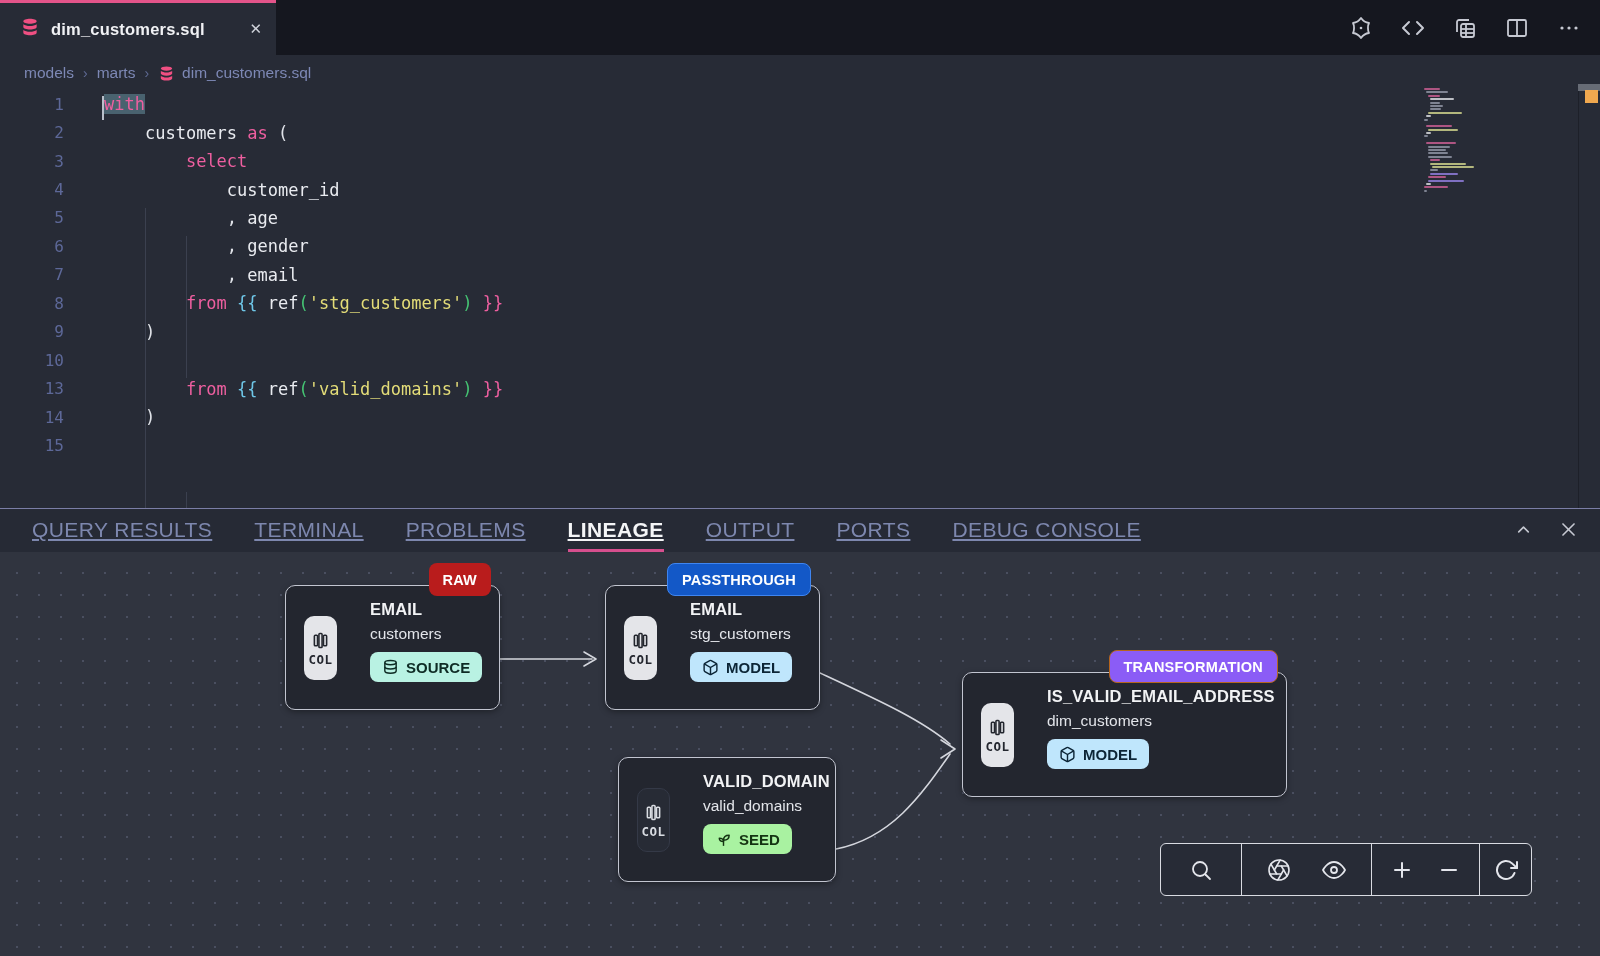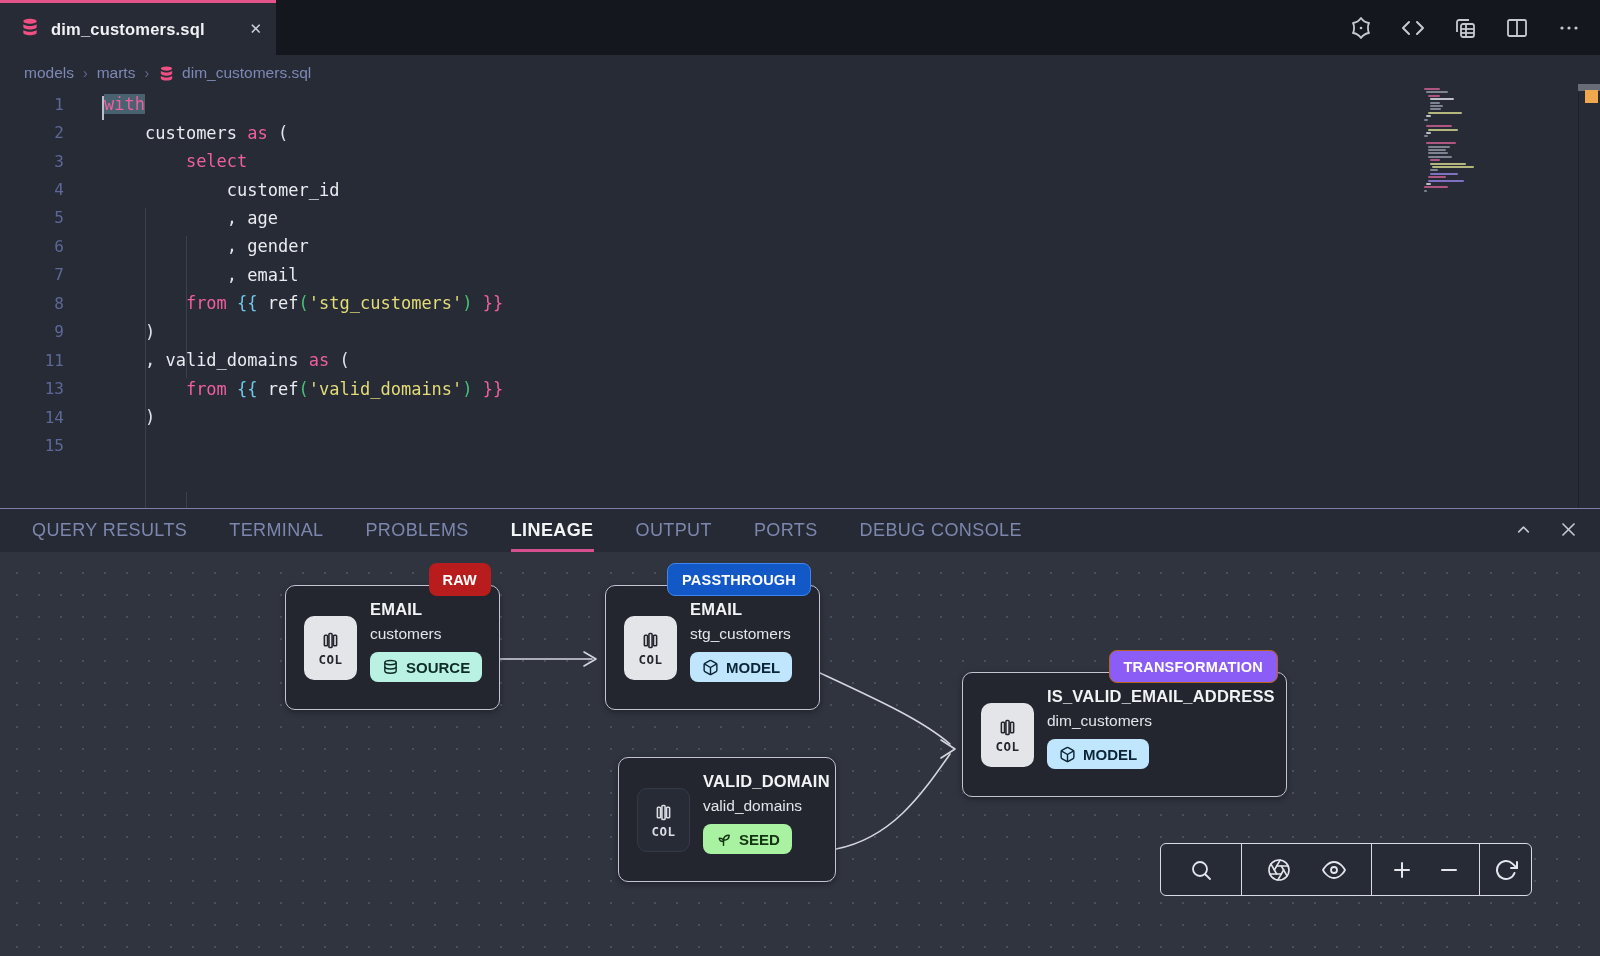--- a/index.html
+++ b/index.html
@@ -46,37 +46,37 @@
   
   #minimap { position:absolute; left:1424px; top:88px; width:110px; height:110px; }
   .mm-row { height:2px; margin-bottom:1.4px; border-radius:1px; opacity:.85; }
   #overview-sep { position:absolute; left:1578px; top:88px; width:1px; height:420px; background:#1d2029; }
   #scroll-thumb { position:absolute; left:1578px; top:84px; width:22px; height:7px; background:#8a8f9a; opacity:.65; }
   #overview-marker { position:absolute; left:1585px; top:90px; width:13px; height:13px; background:#f0a84f; }
 
   
   #panel-header { position:absolute; left:0; top:508px; width:1600px; height:44px; background:#262a35; border-top:1.5px solid #7b7ea6; display:flex; align-items:stretch; padding-left:32px; }
   #panel-tabs { display:flex; gap:42px; align-items:stretch; }
-  .ptab { display:flex; align-items:center; font-size:18px; letter-spacing:.4px; color:#7d87ae; font-weight:500; cursor:pointer; border-bottom:3px solid transparent; padding-top:2px; }
+  .ptab { display:flex; align-items:center; font-size:21px; letter-spacing:.4px; color:#7d87ae; font-weight:500; cursor:pointer; border-bottom:3px solid transparent; padding-top:2px;text-decoration:underline; }
   .ptab.active { color:#f4f5f7; border-bottom-color:#d64f8e; font-weight:600; }
   #panel-actions { position:absolute; right:22px; top:0; height:44px; display:flex; align-items:center; gap:26px; color:#c6c9d2; }
   #panel-actions svg { width:19px; height:19px; }
 
   
   #canvas { position:absolute; left:0; top:552px; width:1600px; height:404px; background:#30343f;
     background-image:radial-gradient(#4a4f60 1.1px, transparent 1.3px); background-size:22px 22px; background-position:6px 10px; }
   #edges { position:absolute; left:0; top:0; width:1600px; height:404px; }
 
   .lnode { position:absolute; background:#23262f; border:1.5px solid #c2c5d0; border-radius:10px; box-shadow:0 2px 6px rgba(0,0,0,.35); }
   .lnode .corner-badge { position:absolute; top:-23px; right:8px; height:33px; display:flex; align-items:center; padding:0 14px; border-radius:8px; color:#fff; font-size:14.5px; font-weight:600; letter-spacing:.2px; }
   .corner-raw { background:#b91c1c; }
   .corner-passthrough { background:#1358c7; border:1.5px solid #3f85f0; }
   .corner-transformation { background:#8b5cf6; border:1.5px solid #b5651d; }
 
-  .col-chip { position:absolute; left:18px; top:30px; width:53px; height:64px; border-radius:10px; display:flex; flex-direction:column; align-items:center; justify-content:center; gap:1px; }
+  .col-chip { position:absolute; left:18px; top:30px; width:33px; height:64px; border-radius:10px; display:flex; flex-direction:column; align-items:center; justify-content:center; gap:1px; }
   .col-chip.light { background:#e4e5e9; color:#23262e; }
   .col-chip.dark { background:#272b35; color:#d9dce2; border:1px solid #343947; }
   .col-chip svg { width:21px; height:21px; }
   .col-chip .col-label { font-size:12.5px; font-weight:600; letter-spacing:.5px; font-family:"DejaVu Sans Mono", monospace; }
 
   .lnode .nbody { position:absolute; left:84px; top:14px; right:10px; }
   .lnode .ntitle { font-size:16.5px; font-weight:600; color:#f2f3f5; letter-spacing:.2px; }
   .lnode .nsub { font-size:15.5px; color:#e3e5ea; margin-top:6px; }
   .type-badge { display:inline-flex; align-items:center; gap:7px; height:30px; padding:0 12px; border-radius:8px; margin-top:9px; font-size:15px; font-weight:600; }
   .type-source { background:#b9f2e3; color:#0e2b24; }
@@ -169,21 +169,21 @@
     <div id="code-lines">
         <div class="code-row"><div class="gutter">1</div><div class="code-text"><span class="cursor"></span><span class="tok-kw sel">with</span></div></div>
         <div class="code-row"><div class="gutter">2</div><div class="code-text"><span class="tok-pl">    </span><span class="tok-id">customers</span><span class="tok-pl"> </span><span class="tok-kw">as</span><span class="tok-pl"> (</span></div></div>
         <div class="code-row"><div class="gutter">3</div><div class="code-text"><span class="tok-pl">        </span><span class="tok-kw">select</span></div></div>
         <div class="code-row"><div class="gutter">4</div><div class="code-text"><span class="tok-pl">            </span><span class="tok-id">customer_id</span></div></div>
         <div class="code-row"><div class="gutter">5</div><div class="code-text"><span class="tok-pl">            , </span><span class="tok-id">age</span></div></div>
         <div class="code-row"><div class="gutter">6</div><div class="code-text"><span class="tok-pl">            , </span><span class="tok-id">gender</span></div></div>
         <div class="code-row"><div class="gutter">7</div><div class="code-text"><span class="tok-pl">            , </span><span class="tok-id">email</span></div></div>
         <div class="code-row"><div class="gutter">8</div><div class="code-text"><span class="tok-pl">        </span><span class="tok-kw">from</span><span class="tok-pl"> </span><span class="tok-brace">{{</span><span class="tok-pl"> </span><span class="tok-id">ref</span><span class="tok-paren">(</span><span class="tok-str">'stg_customers'</span><span class="tok-paren">)</span><span class="tok-pl"> </span><span class="tok-brace2">}}</span></div></div>
         <div class="code-row"><div class="gutter">9</div><div class="code-text"><span class="tok-pl">    )</span></div></div>
-        <div class="code-row"><div class="gutter">11</div><div class="code-text"><span class="tok-pl">    , </span><span class="tok-id">valid_domains</span><span class="tok-pl"> </span><span class="tok-kw">as</span><span class="tok-pl"> (</span></div></div>
+        <div class="code-row"><div class="gutter">10</div><div class="code-text"></div></div>
         <div class="code-row"><div class="gutter">13</div><div class="code-text"><span class="tok-pl">        </span><span class="tok-kw">from</span><span class="tok-pl"> </span><span class="tok-brace">{{</span><span class="tok-pl"> </span><span class="tok-id">ref</span><span class="tok-paren">(</span><span class="tok-str">'valid_domains'</span><span class="tok-paren">)</span><span class="tok-pl"> </span><span class="tok-brace2">}}</span></div></div>
         <div class="code-row"><div class="gutter">14</div><div class="code-text"><span class="tok-pl">    )</span></div></div>
         <div class="code-row"><div class="gutter">15</div><div class="code-text"></div></div>
       </div>
     <div class="indent-guide" style="left:145px; top:118px; height:370px;"></div>
     <div class="indent-guide" style="left:186px; top:146px; height:142px;"></div>
     <div class="indent-guide" style="left:186px; top:402px; height:57px;"></div>
   </div>
 
   <div id="minimap">

